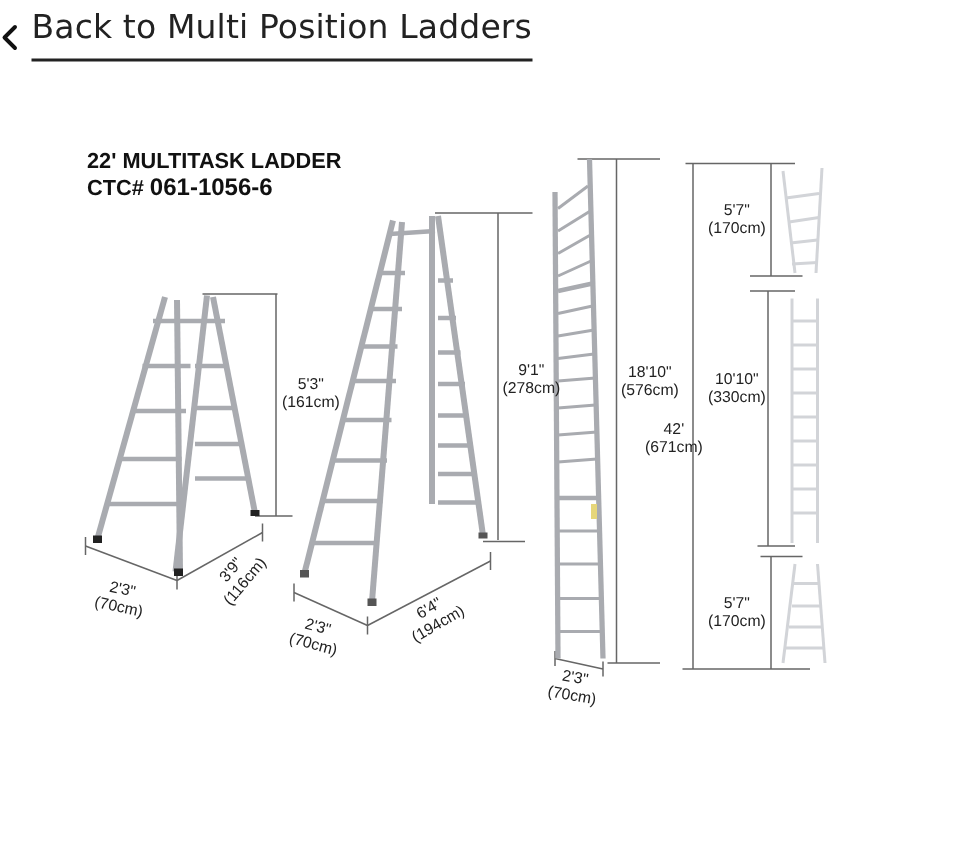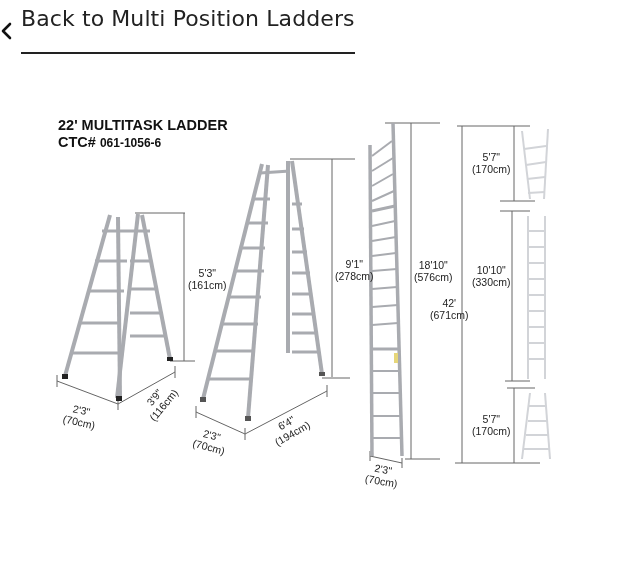--- a/index.html
+++ b/index.html
@@ -1,23 +1,23 @@
 <!DOCTYPE html>
 <html><head>
 <meta charset="utf-8">
 <style>
   html, body { margin: 0; padding: 0; background: #ffffff; }
   body { width: 640px; height: 578px; position: relative; overflow: hidden; font-family: "DejaVu Sans", sans-serif; }
   .back-link { position: absolute; left: 0; top: 6px; display: flex; align-items: center; text-decoration: none; color: #222; }
   .back-chevron { width: 18px; height: 24px; display: inline-block; position: relative; margin-right: 3px; }
   .back-chevron svg { position: absolute; left: 0; top: 4px; }
-  .back-label { font-size: 22px; color: #222; border-bottom: 2px solid #222; padding-bottom: 21px; font-family: "DejaVu Sans", sans-serif; letter-spacing: 0.1px; }
-  .figure { position: absolute; left: 0; top: 61px; width: 580px; height: 518px; }
+  .back-label { font-size: 22px; color: #222; border-bottom: 2px solid #222; padding-bottom: 8px; font-family: "DejaVu Sans", sans-serif; letter-spacing: 0.1px; }
+  .figure { position: absolute; left: 0; top: 44px; width: 580px; height: 518px; }
   .fig-title { position: absolute; left: 58px; top: 56px; font-family: "Liberation Sans", sans-serif; font-weight: bold; font-size: 14.5px; color: #111; line-height: 17px; }
-  .fig-title .code { font-size: 12px; }
+  .fig-title .code { font-size: 16px; }
   .dim { position: absolute; font-family: "Liberation Sans", sans-serif; font-size: 10.5px; color: #222; text-align: center; line-height: 12px; white-space: nowrap; }
   svg.art { position: absolute; left: 0; top: 0; }
 </style>
 </head>
 <body>
 
 <a class="back-link" href="#">
   <span class="back-chevron">
     <svg width="14" height="18" viewBox="0 0 14 18">
         <polyline points="10,2 3,9 10,16" fill="none" stroke="#111" stroke-width="2.6" stroke-linecap="round" stroke-linejoin="round"></polyline>

